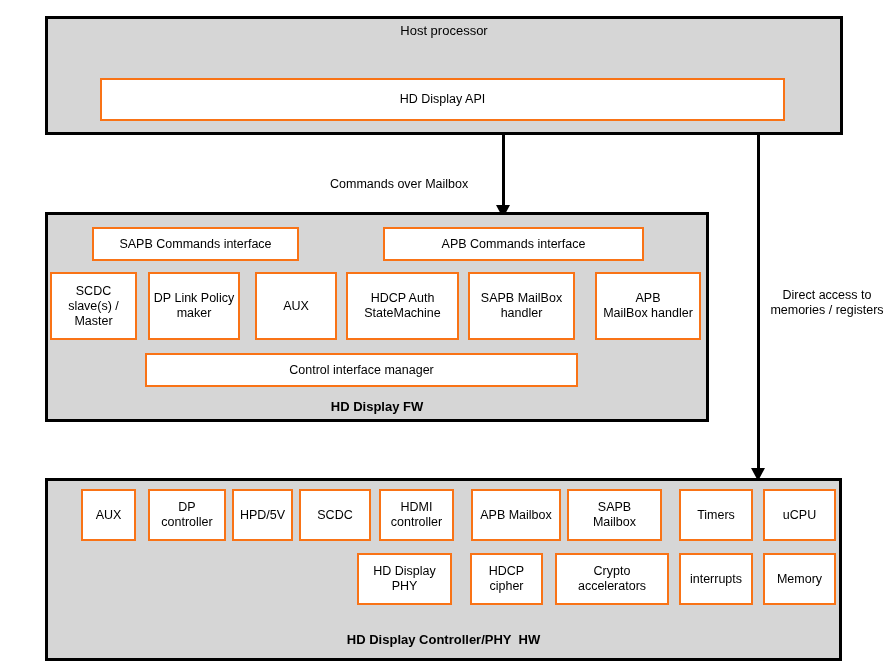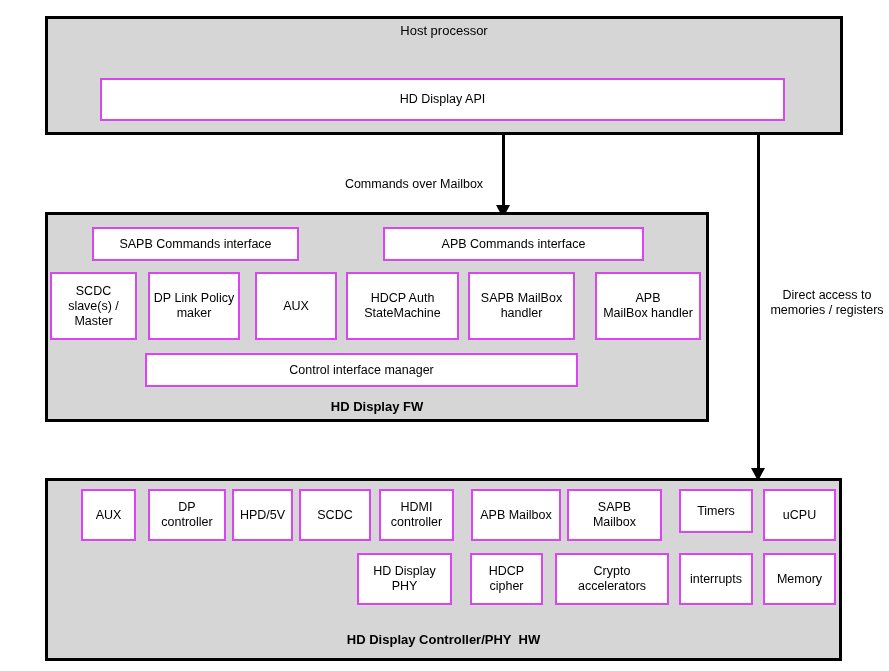--- a/index.html
+++ b/index.html
@@ -27,21 +27,21 @@
   
   .container-block {
     position: absolute;
     background: #d6d6d6;
     border: 3px solid #000000;
     box-sizing: border-box;
   }
   .leaf-block {
     position: absolute;
     background: #ffffff;
-    border: 2px solid #d946ef;
+    border: 2px solid #f97316;
     box-sizing: border-box;
     display: flex;
     align-items: center;
     justify-content: center;
     text-align: center;
     font-size: 12.5px;
     line-height: 15px;
     padding: 2px 3px;
     white-space: pre-line;
   }
@@ -84,21 +84,21 @@
 <body>
 
 <div id="diagram">
 
   <div class="container-block" style="left:45px; top:16px; width:798px; height:119px;"></div>
   <div class="container-title host-title" style="left:45px; top:23px; width:798px;">Host processor</div>
   <div class="leaf-block" style="left:100px; top:78px; width:685px; height:43px;">HD Display API</div>
 
   <div class="arrow-line" style="left:502px; top:135px; height:75px;"></div>
   <div class="arrow-head" style="left:496px; top:205px;"></div>
-  <div class="arrow-label" style="left:330px; top:177px; width:168px; text-align:center;">Commands over Mailbox</div>
+  <div class="arrow-label" style="left:330px; top:177px; width:168px; text-align:left;">Commands over Mailbox</div>
 
   <div class="arrow-line" style="left:757px; top:135px; height:338px;"></div>
   <div class="arrow-head" style="left:751px; top:468px;"></div>
   <div class="arrow-label" style="left:768px; top:288px; width:118px; text-align:center;">Direct access to
 memories / registers</div>
 
   <div class="container-block" style="left:45px; top:212px; width:664px; height:210px;"></div>
 
   <div class="leaf-block" style="left:92px; top:227px; width:207px; height:34px;">SAPB Commands interface</div>
   <div class="leaf-block" style="left:383px; top:227px; width:261px; height:34px;">APB Commands interface</div>
@@ -125,21 +125,21 @@
   <div class="leaf-block" style="left:81px; top:489px; width:55px; height:52px;">AUX</div>
   <div class="leaf-block" style="left:148px; top:489px; width:78px; height:52px;">DP
 controller</div>
   <div class="leaf-block" style="left:232px; top:489px; width:61px; height:52px;">HPD/5V</div>
   <div class="leaf-block" style="left:299px; top:489px; width:72px; height:52px;">SCDC</div>
   <div class="leaf-block" style="left:379px; top:489px; width:75px; height:52px;">HDMI
 controller</div>
   <div class="leaf-block" style="left:471px; top:489px; width:90px; height:52px;">APB Mailbox</div>
   <div class="leaf-block" style="left:567px; top:489px; width:95px; height:52px;">SAPB
 Mailbox</div>
-  <div class="leaf-block" style="left:679px; top:489px; width:74px; height:44px;">Timers</div>
+  <div class="leaf-block" style="left:679px; top:489px; width:74px; height:52px;">Timers</div>
   <div class="leaf-block" style="left:763px; top:489px; width:73px; height:52px;">uCPU</div>
 
   <div class="leaf-block" style="left:357px; top:553px; width:95px; height:52px;">HD Display
 PHY</div>
   <div class="leaf-block" style="left:470px; top:553px; width:73px; height:52px;">HDCP
 cipher</div>
   <div class="leaf-block" style="left:555px; top:553px; width:114px; height:52px;">Crypto
 accelerators</div>
   <div class="leaf-block" style="left:679px; top:553px; width:74px; height:52px;">interrupts</div>
   <div class="leaf-block" style="left:763px; top:553px; width:73px; height:52px;">Memory</div>

